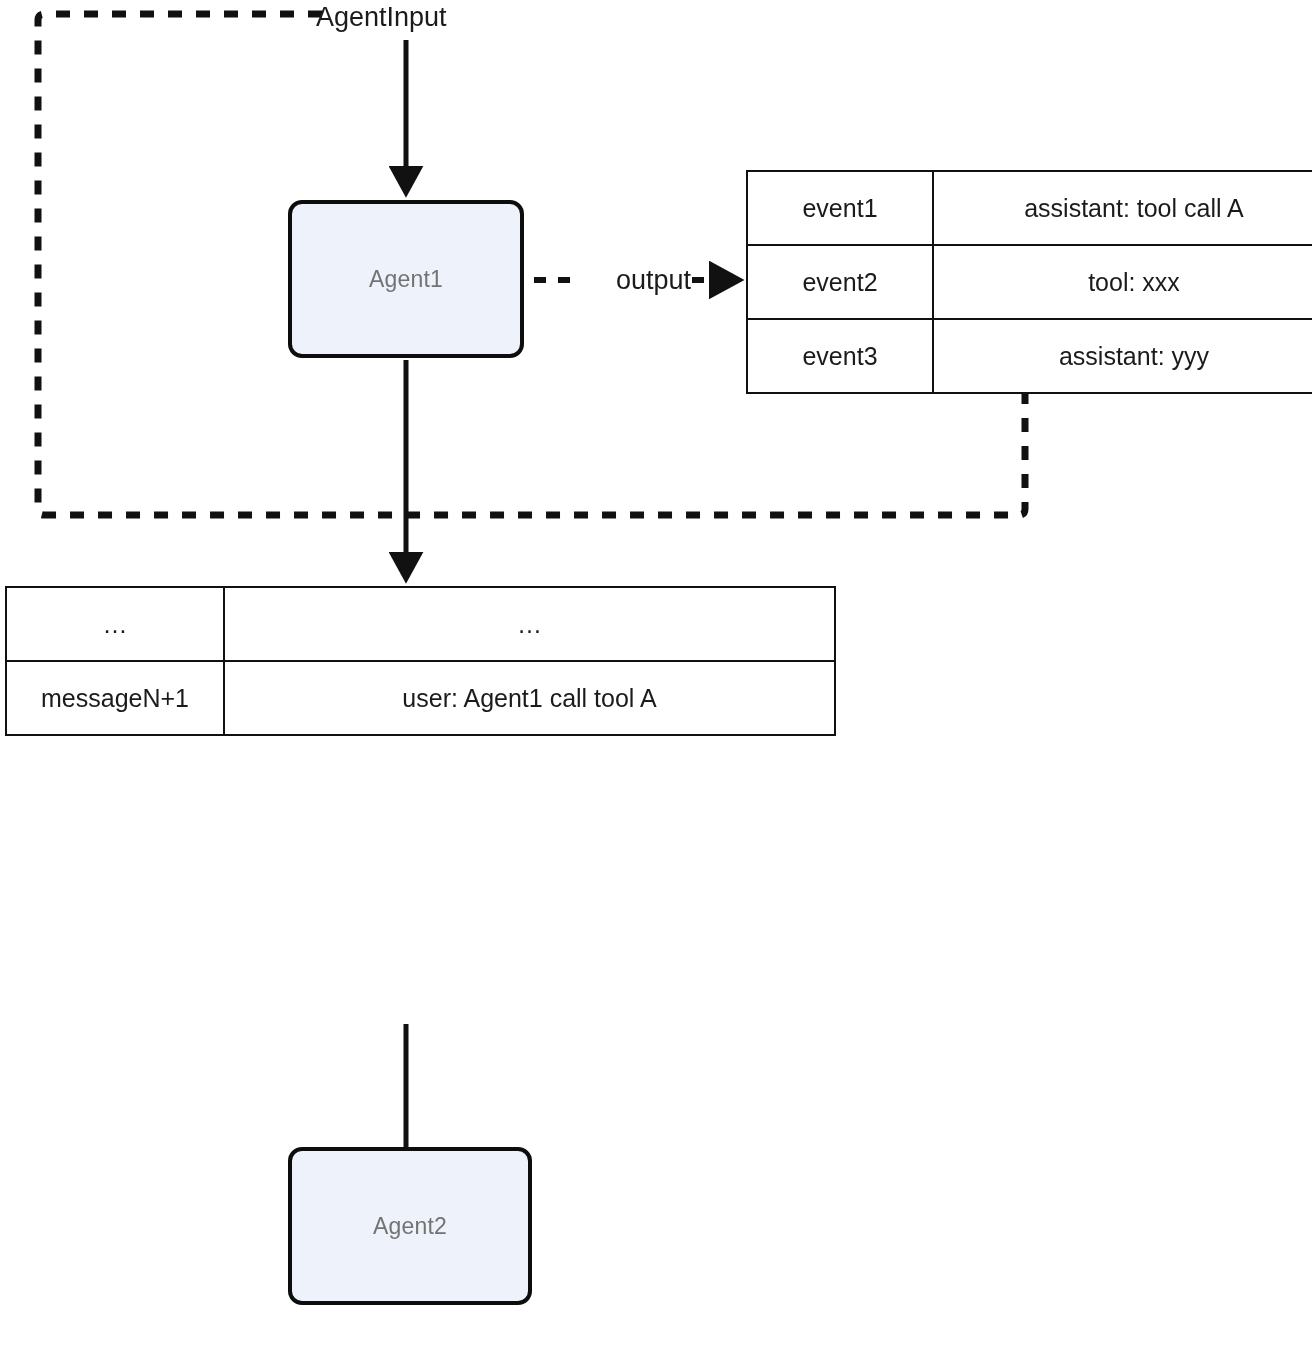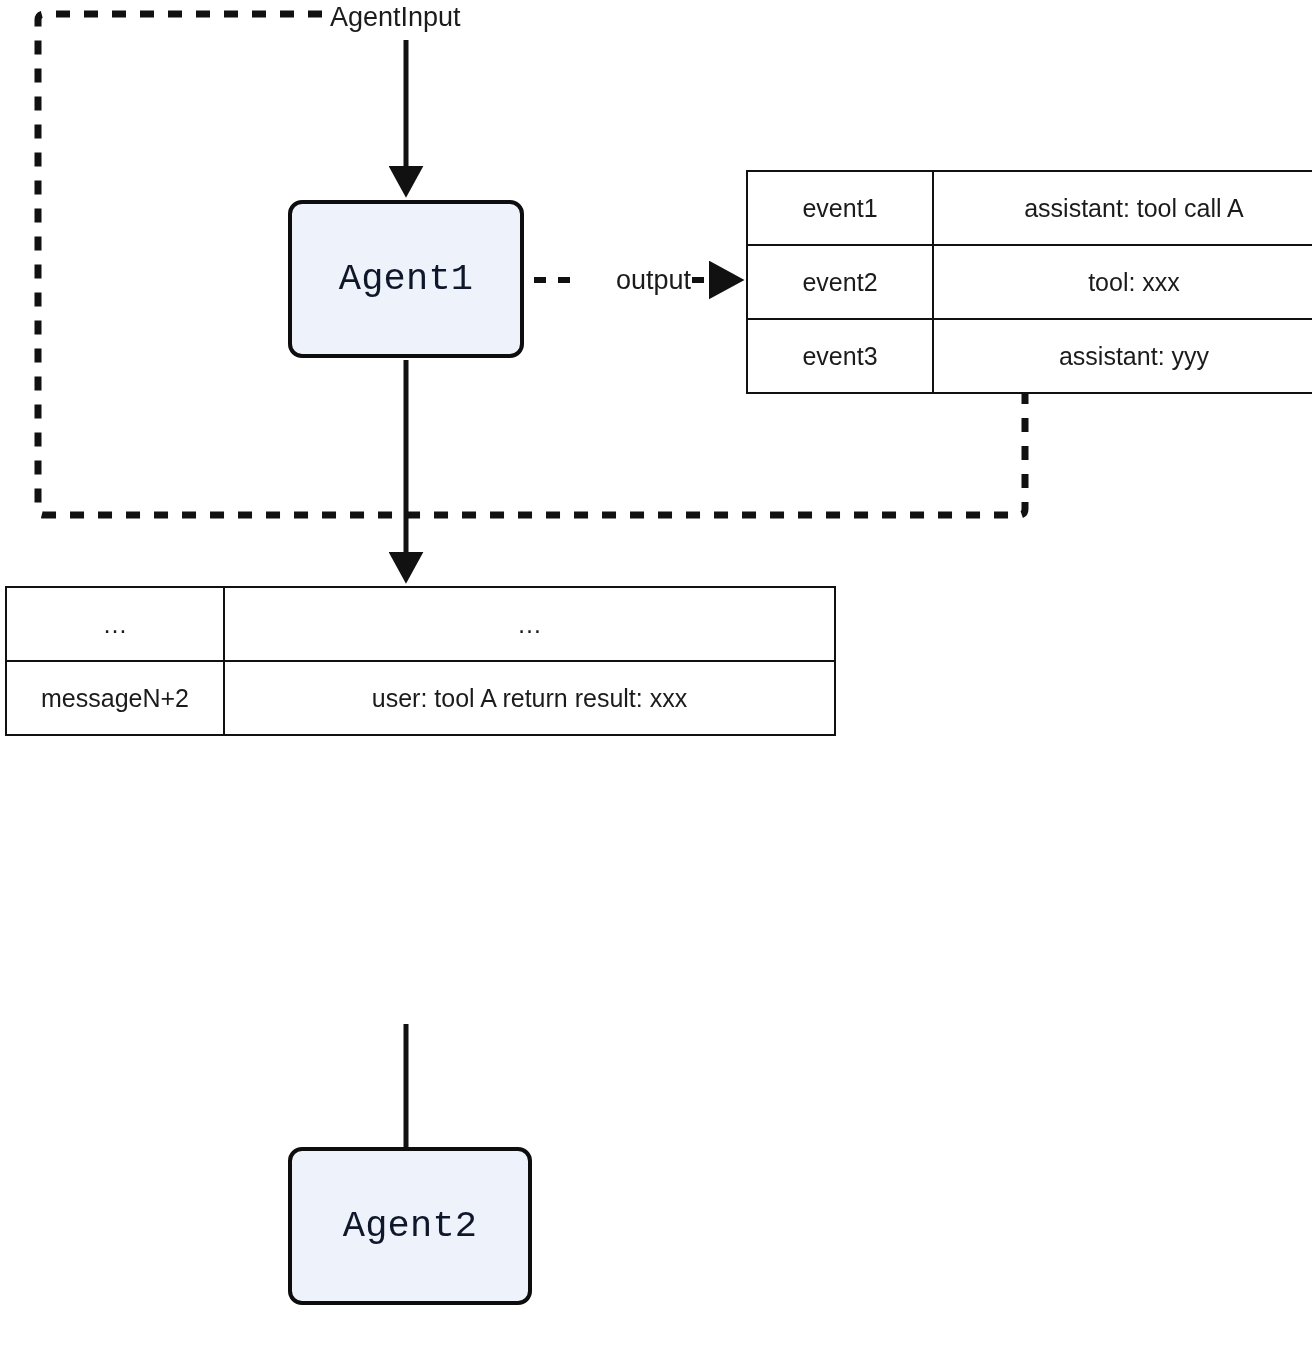--- a/index.html
+++ b/index.html
@@ -32,23 +32,23 @@
     position: absolute;
     background: #eef2fb;
     border: 4px solid #0d0d0d;
     border-radius: 14px;
     box-sizing: border-box;
     display: flex;
     align-items: center;
     justify-content: center;
   }
   .agent-label {
-    font-size: 37px;
-    color: #0f172a;
-    font-family: Liberation Mono, monospace;
+    font-size: 23px;
+    color: #737373;
+    font-family: Liberation Sans, sans-serif;
     letter-spacing: 0.2px;
   }
   #agent1-node { left: 288px; top: 200px; width: 236px; height: 158px; }
   #agent2-node { left: 288px; top: 1147px; width: 244px; height: 158px; }
 
   
   .data-table {
     position: absolute;
     border-collapse: collapse;
     background: #ffffff;
@@ -78,21 +78,21 @@
   #messages-table td.v { width: 597px; }
 
   
   .edge-label {
     position: absolute;
     font-size: 27px;
     color: #1b1b1b;
     font-family: "Liberation Sans", sans-serif;
     white-space: nowrap;
   }
-  #agent-input-label { left: 330px; top: 2px; }
+  #agent-input-label { left: 316px; top: 2px; }
   #output-label { left: 616px; top: 265px; }
 </style>
 </head>
 <body>
 
 <div id="canvas">
 
   <svg class="svg-layer" viewBox="0 0 1312 1352" xmlns="http://www.w3.org/2000/svg">
     <defs>
       <marker id="arrow-solid" viewBox="0 0 12 12" refX="9" refY="6" markerWidth="7" markerHeight="7" orient="auto-start-reverse">
@@ -165,19 +165,19 @@
     </tbody>
   </table>
 
   <table class="data-table" id="messages-table">
     <tbody>
       <tr>
         <td class="k">…</td>
         <td class="v">…</td>
       </tr>
       <tr>
-        <td class="k">messageN+2</td>
-        <td class="v">user: tool A return result: xxx</td>
+        <td class="k">messageN+1</td>
+        <td class="v">user: Agent1 call tool A</td>
       </tr>
     </tbody>
   </table>
 
 </div>
 
 </body></html>

